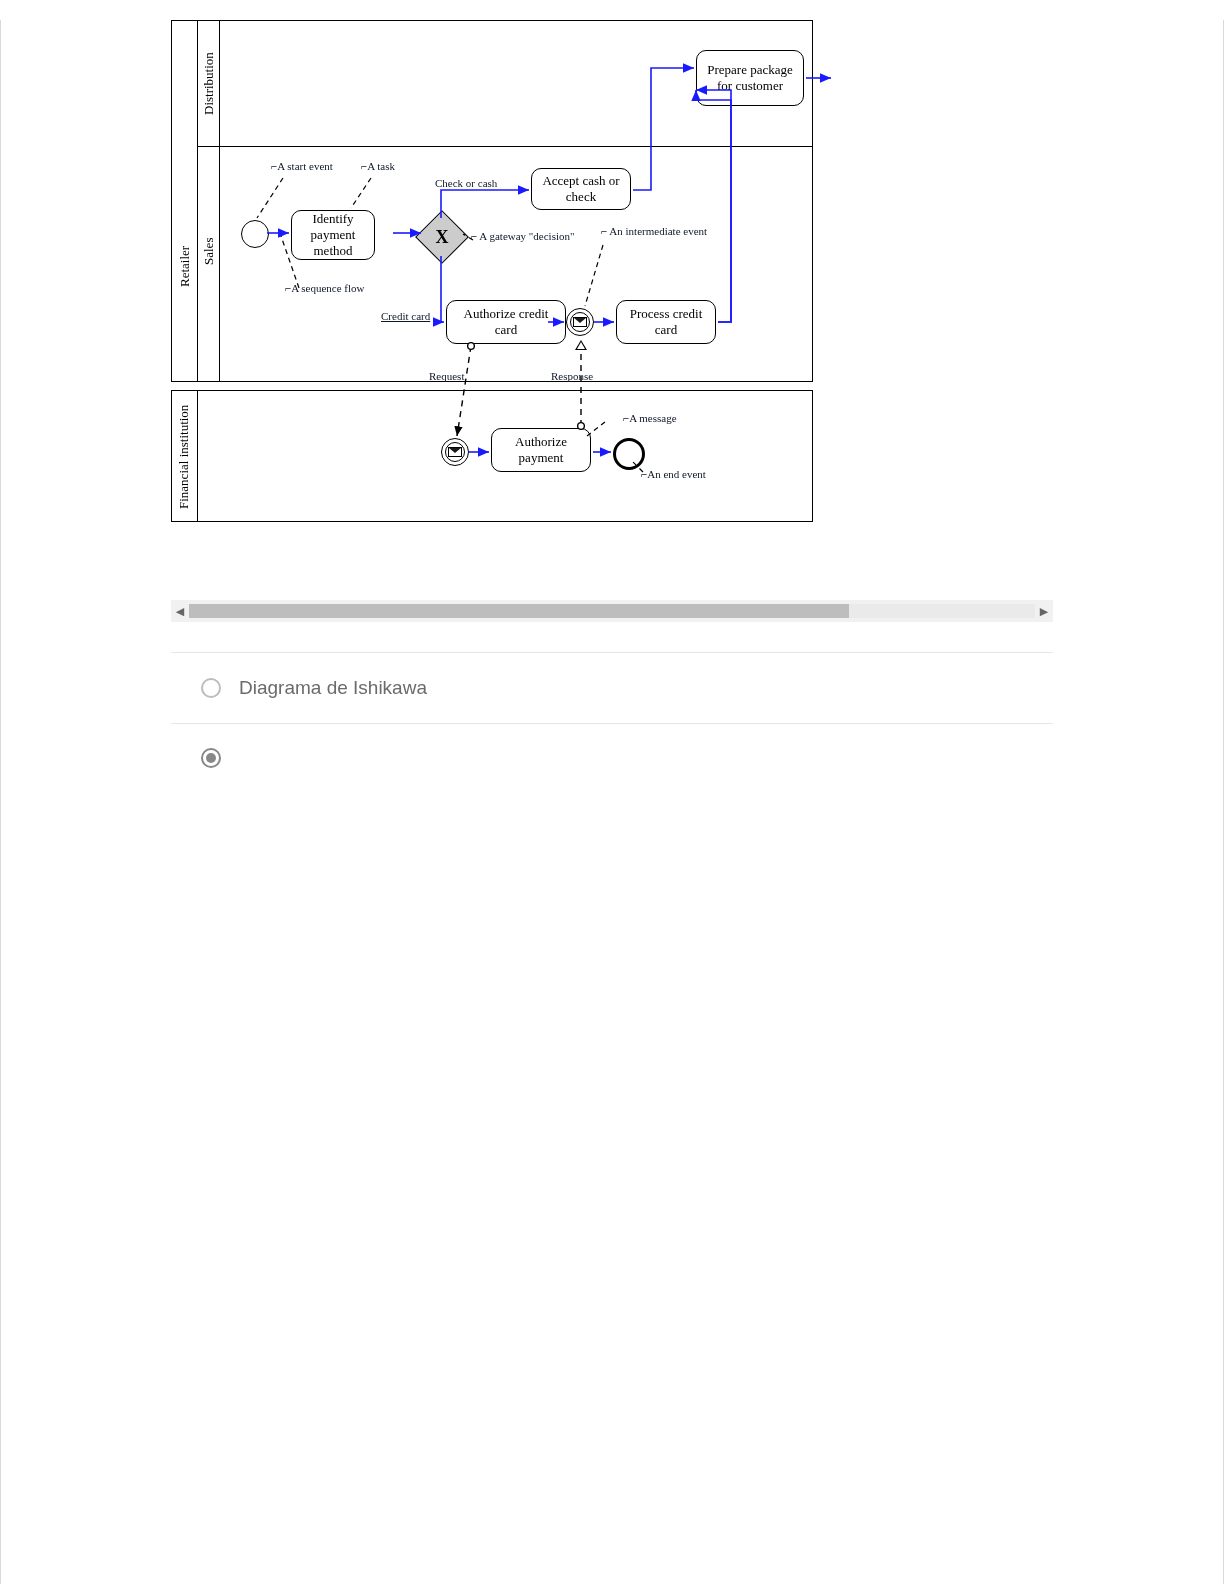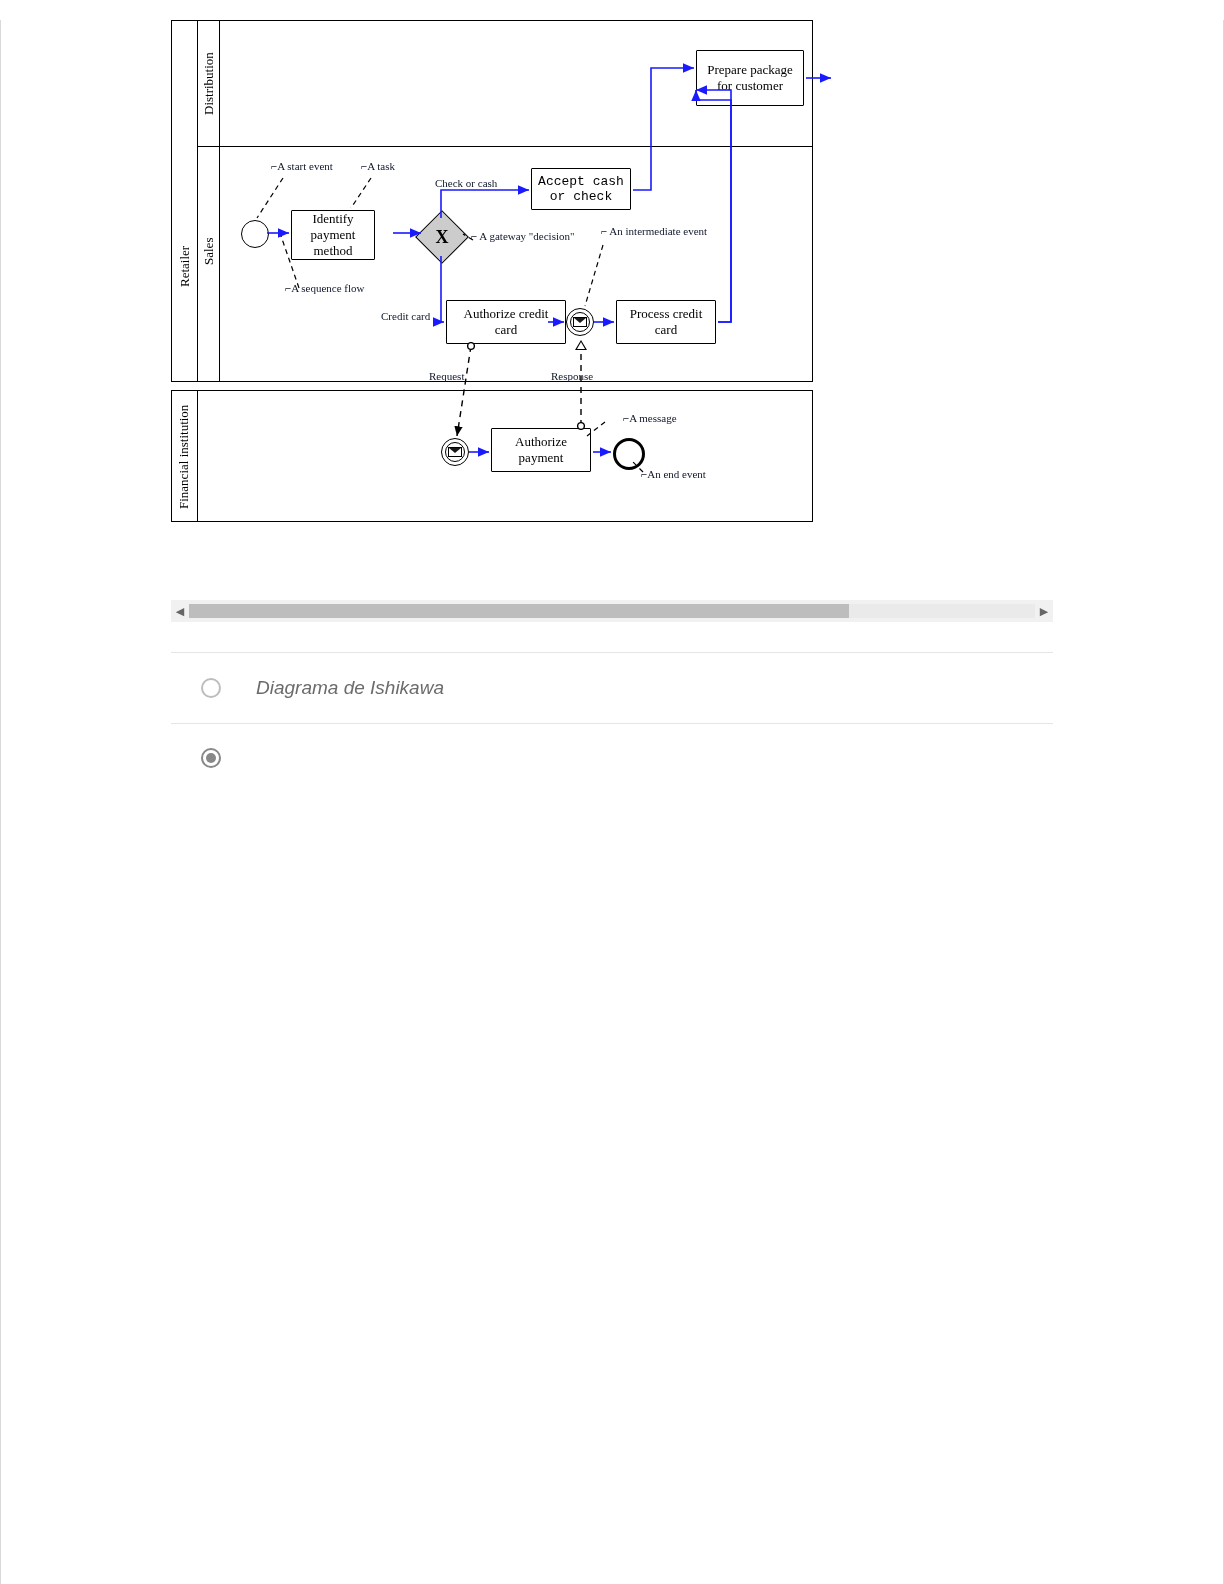--- a/index.html
+++ b/index.html
@@ -43,21 +43,21 @@
     writing-mode: vertical-rl;
     transform: rotate(180deg);
     font-size: 13px;
     color: #000;
     text-align: center;
     left: 4px;
   }
   .task {
     position: absolute;
     border: 1.3px solid #000;
-    border-radius: 1px;
+    border-radius: 10px;
     background: #fff;
     font-size: 13px;
     text-align: center;
     display: flex;
     align-items: center;
     justify-content: center;
     padding: 20px 6px;
     box-sizing: border-box;
     color: #000;
   }
@@ -163,27 +163,26 @@
     background: #bdbdbd;
   }
   
   .options {
     margin-top: 30px;
     border-top: 1px solid #e6e6e6;
   }
   .option-row {
     display: flex;
     align-items: center;
-    gap: 35px;
+    gap: 18px;
     padding: 24px 18px 24px 30px;
     border-bottom: 1px solid #e6e6e6;
     cursor: pointer;
     font-size: 19px;
     color: #6b6b6b;
-    font-style: italic;
   }
   .radio {
     width: 16px; height: 16px;
     border: 2px solid #bdbdbd;
     border-radius: 50%;
     position: relative;
     flex: 0 0 auto;
   }
   .radio.selected {
     border-color: #888;
@@ -230,21 +229,21 @@
       </div>
 
       <div class="circle" style="left:70px; top:200px; width:26px; height:26px;"></div>
 
       <div class="task" style="left:120px; top:190px; width:84px; height:50px;">Identify payment method</div>
 
       <div class="gateway" style="left:252px; top:198px;">
           <span class="x">X</span>
         </div>
 
-      <div class="task" style="left:360px; top:148px; width:100px; height:32px;font-family:Liberation Mono, monospace;">Accept cash or check</div>
+      <div class="task" style="left:360px; top:148px; width:100px; height:32px;">Accept cash or check</div>
 
       <div class="task" style="left:275px; top:280px; width:120px; height:44px;">Authorize credit card</div>
 
       <div class="circle double" style="left:395px; top:288px; width:26px; height:26px;">
           <div class="env"></div>
         </div>
 
       <div class="task" style="left:445px; top:280px; width:100px; height:44px;">Process credit card</div>
 
       <div class="task" style="left:525px; top:30px; width:108px; height:56px;">Prepare package for customer</div>
@@ -255,21 +254,21 @@
       <div class="task" style="left:320px; top:408px; width:100px; height:44px;">Authorize payment</div>
       <div class="circle thickend" style="left:442px; top:418px; width:26px; height:26px;"></div>
 
       <div class="arrow-tri-down-open" style="left:404px; top:320px; transform:rotate(180deg);"></div>
 
       <span class="note" style="left:100px; top:140px;">⌐<span>A start event</span></span>
       <span class="note" style="left:190px; top:140px;">⌐<span>A task</span></span>
       <span class="note" style="left:264px; top:157px;">Check or cash</span>
       <span class="note" style="left:300px; top:210px;">⌐ <span>A gateway "decision"</span></span>
       <span class="note" style="left:114px; top:262px;">⌐<span>A sequence flow</span></span>
-      <span class="note" style="left:210px; top:290px;">Credit card</span>
+      <span class="note" style="left:210px; top:290px;text-decoration:underline;">Credit card</span>
       <span class="note" style="left:430px; top:205px;">⌐ <span>An intermediate event</span></span>
       <span class="note" style="left:258px; top:350px;">Request</span>
       <span class="note" style="left:380px; top:350px;">Response</span>
       <span class="note" style="left:452px; top:392px;font-family:Liberation Serif, serif;">⌐<span>A message</span></span>
       <span class="note" style="left:470px; top:448px;">⌐<span>An end event</span></span>
 
       <svg class="flows" width="660" height="510">
         <defs>
           <marker id="arrB" markerWidth="8" markerHeight="8" refX="7" refY="3" orient="auto">
             <path d="M0,0 L7,3 L0,6 Z" fill="#1a1aff"></path>

